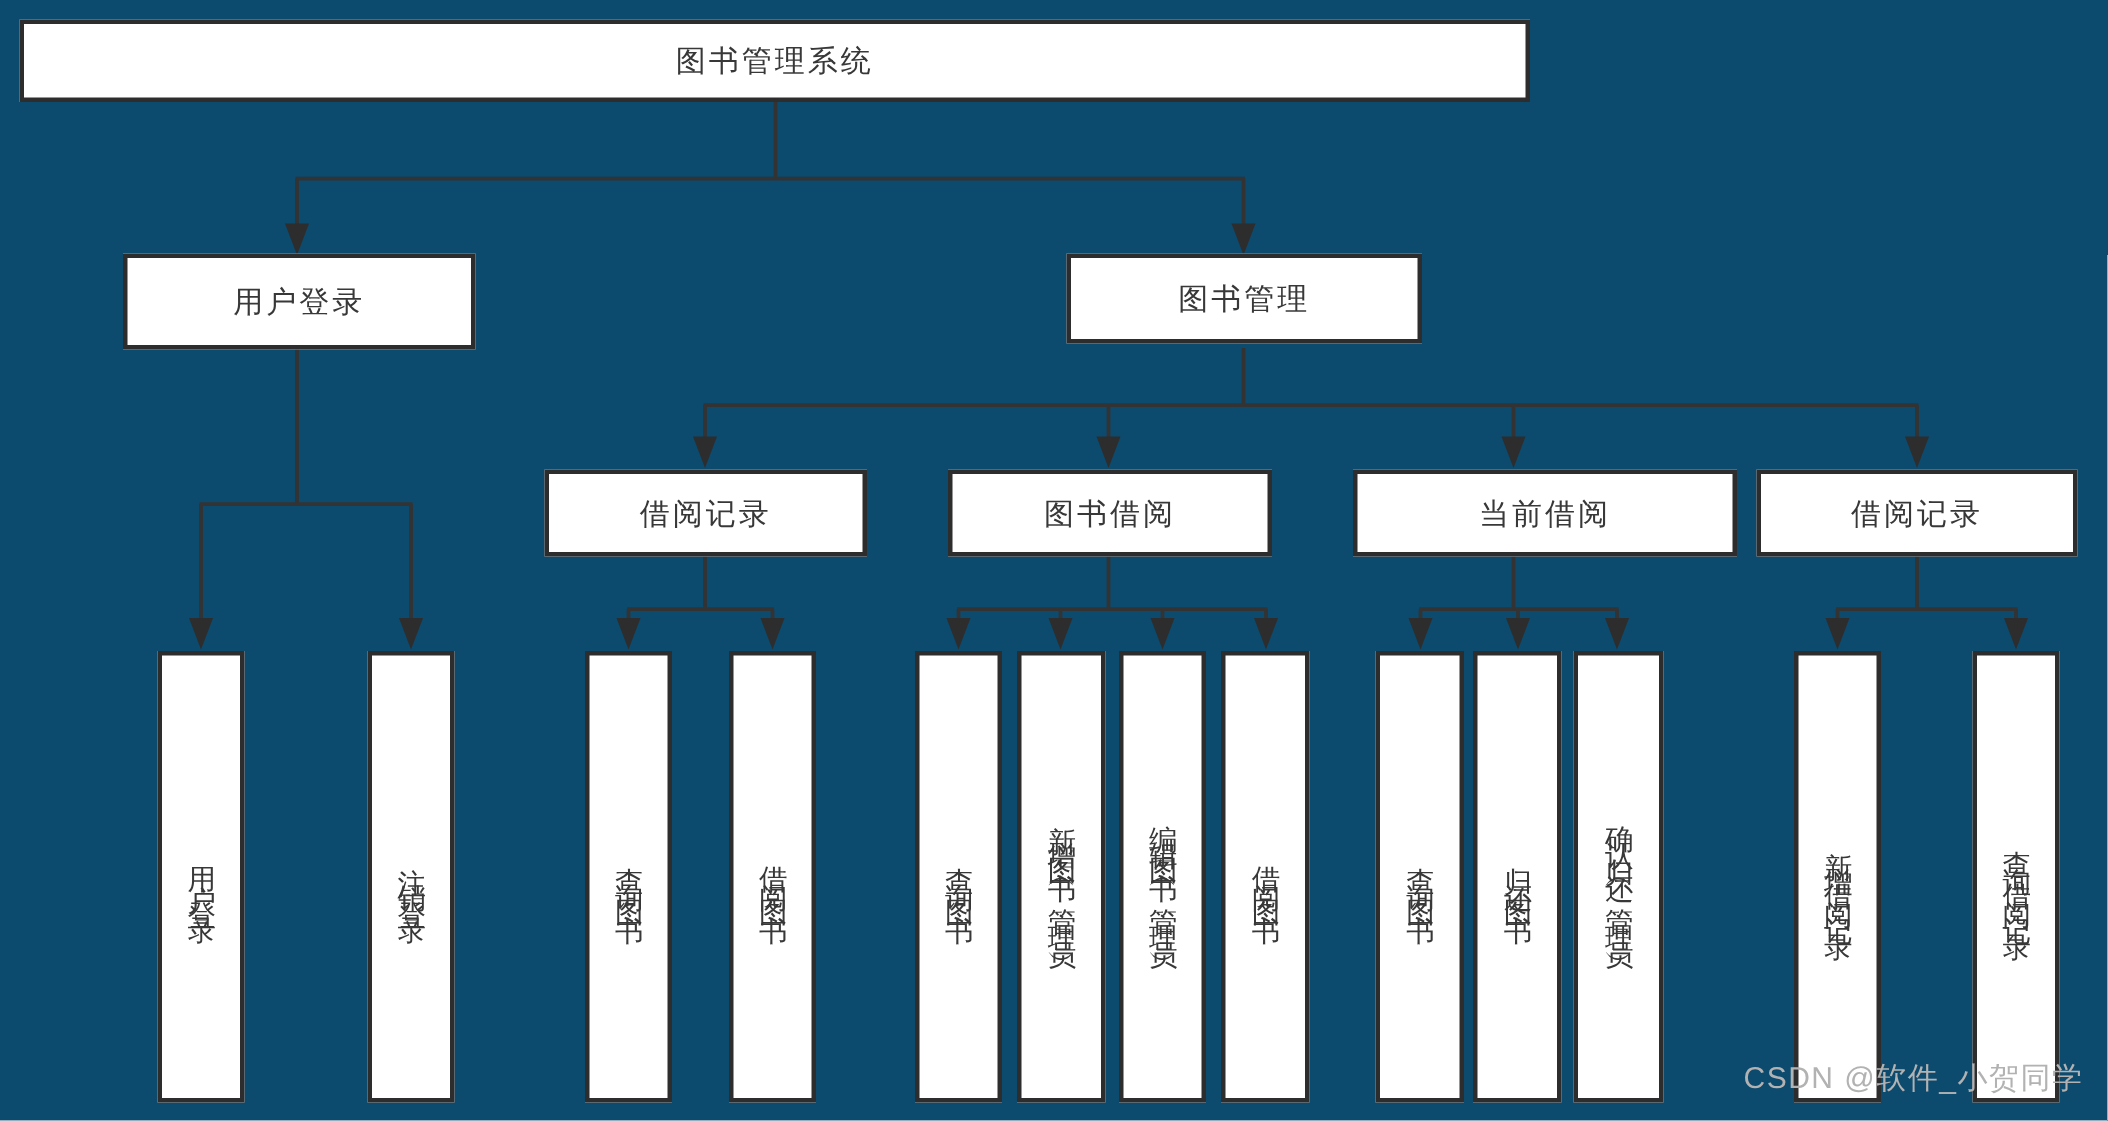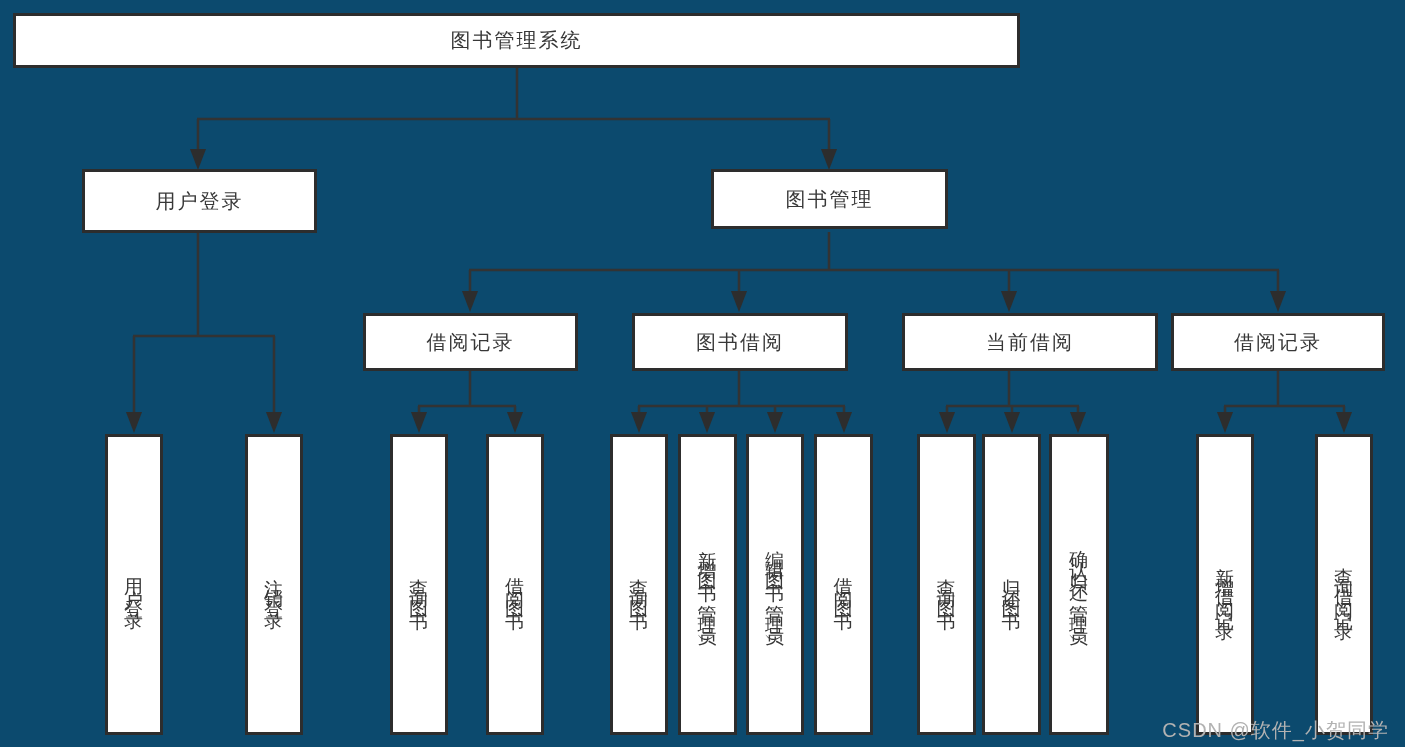--- a/index.html
+++ b/index.html
@@ -33,21 +33,21 @@
   .leaf {
     writing-mode: vertical-rl;
     text-orientation: mixed;
     font-size: 19px;
     letter-spacing: 11px;
     line-height: 1;
   }
   .watermark {
     position: absolute;
     right: 16px;
-    bottom: 3px;
+    bottom: 15px;
     color: #b2b2b2;
     font-size: 20px;
     letter-spacing: 1px;
     z-index: 5;
     white-space: nowrap;
   }
 </style>
 </head>
 <body>
 

